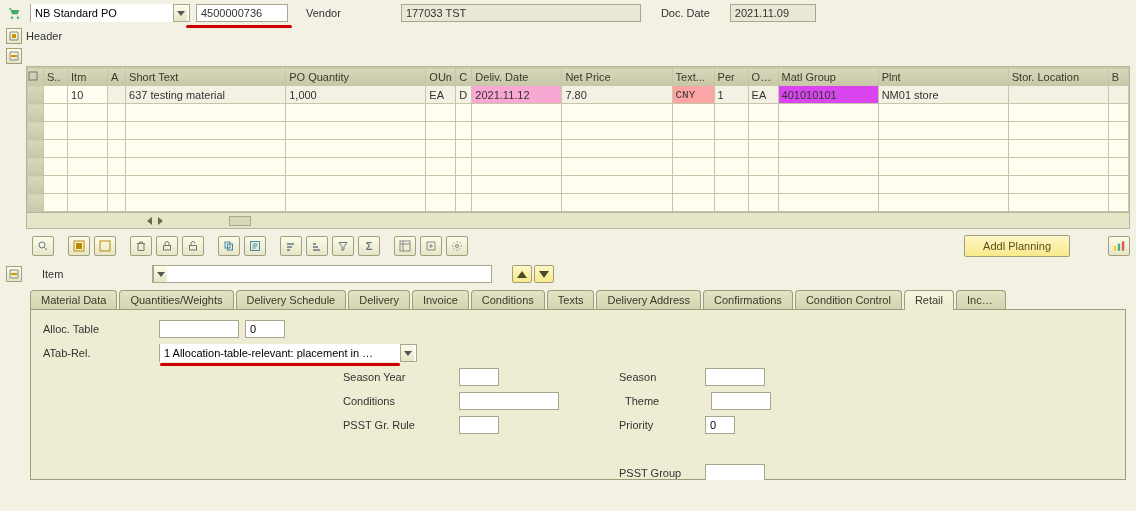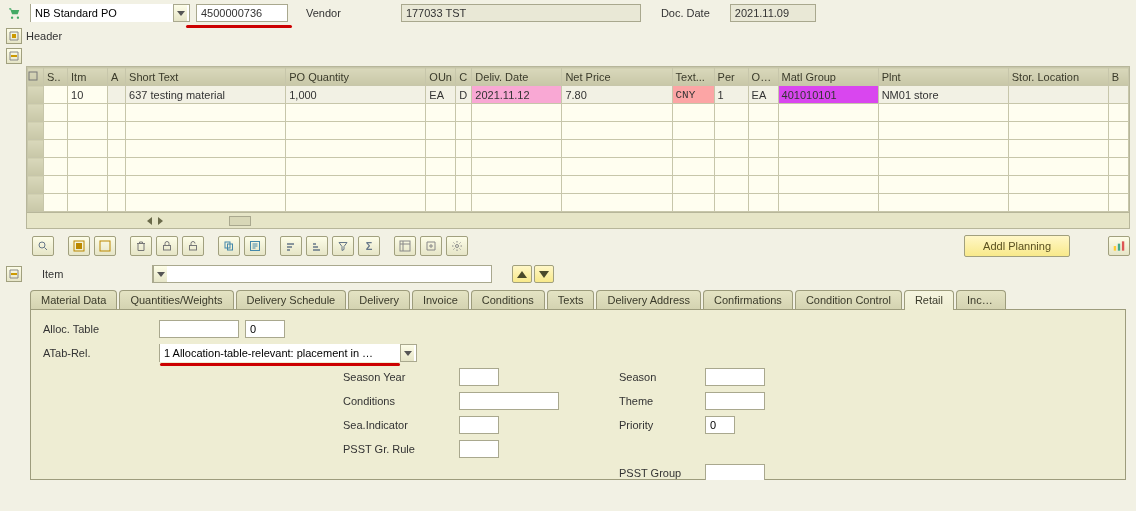--- a/index.html
+++ b/index.html
@@ -575,35 +575,31 @@
     <div class="col">
       <div class="form-row">
           <span class="form-lbl">Season Year</span>
           <input class="inp" style="width: 40px;" value="">
         </div>
       <div class="form-row">
           <span class="form-lbl">Conditions</span>
           <input class="inp" style="width: 100px;" value="">
         </div>
       <div class="form-row">
-          <span class="form-lbl">Sea.Indicator</span>
-          <input class="inp" style="width: 40px;" value="">
-        </div>
-      <div class="form-row">
           <span class="form-lbl">PSST Gr. Rule</span>
           <input class="inp" style="width: 40px;" value="">
         </div>
     </div>
     <div class="col">
       <div class="form-row">
           <span class="form-lbl" style="width:80px;">Season</span>
           <input class="inp" style="width: 60px;" value="">
         </div>
       <div class="form-row">
-          <span class="form-lbl" style="width:80px;">Theme</span>
+          <span class="form-lbl" style="width:80px;margin-left:6px;">Theme</span>
           <input class="inp" style="width: 60px;" value="">
         </div>
       <div class="form-row">
           <span class="form-lbl" style="width:80px;">Priority</span>
           <input class="inp" style="width: 30px;" value="0">
         </div>
       <div class="form-row" style="height:18px;"></div>
       <div class="form-row">
           <span class="form-lbl" style="width:80px;">PSST Group</span>
           <input class="inp" style="width: 60px;" value="">

